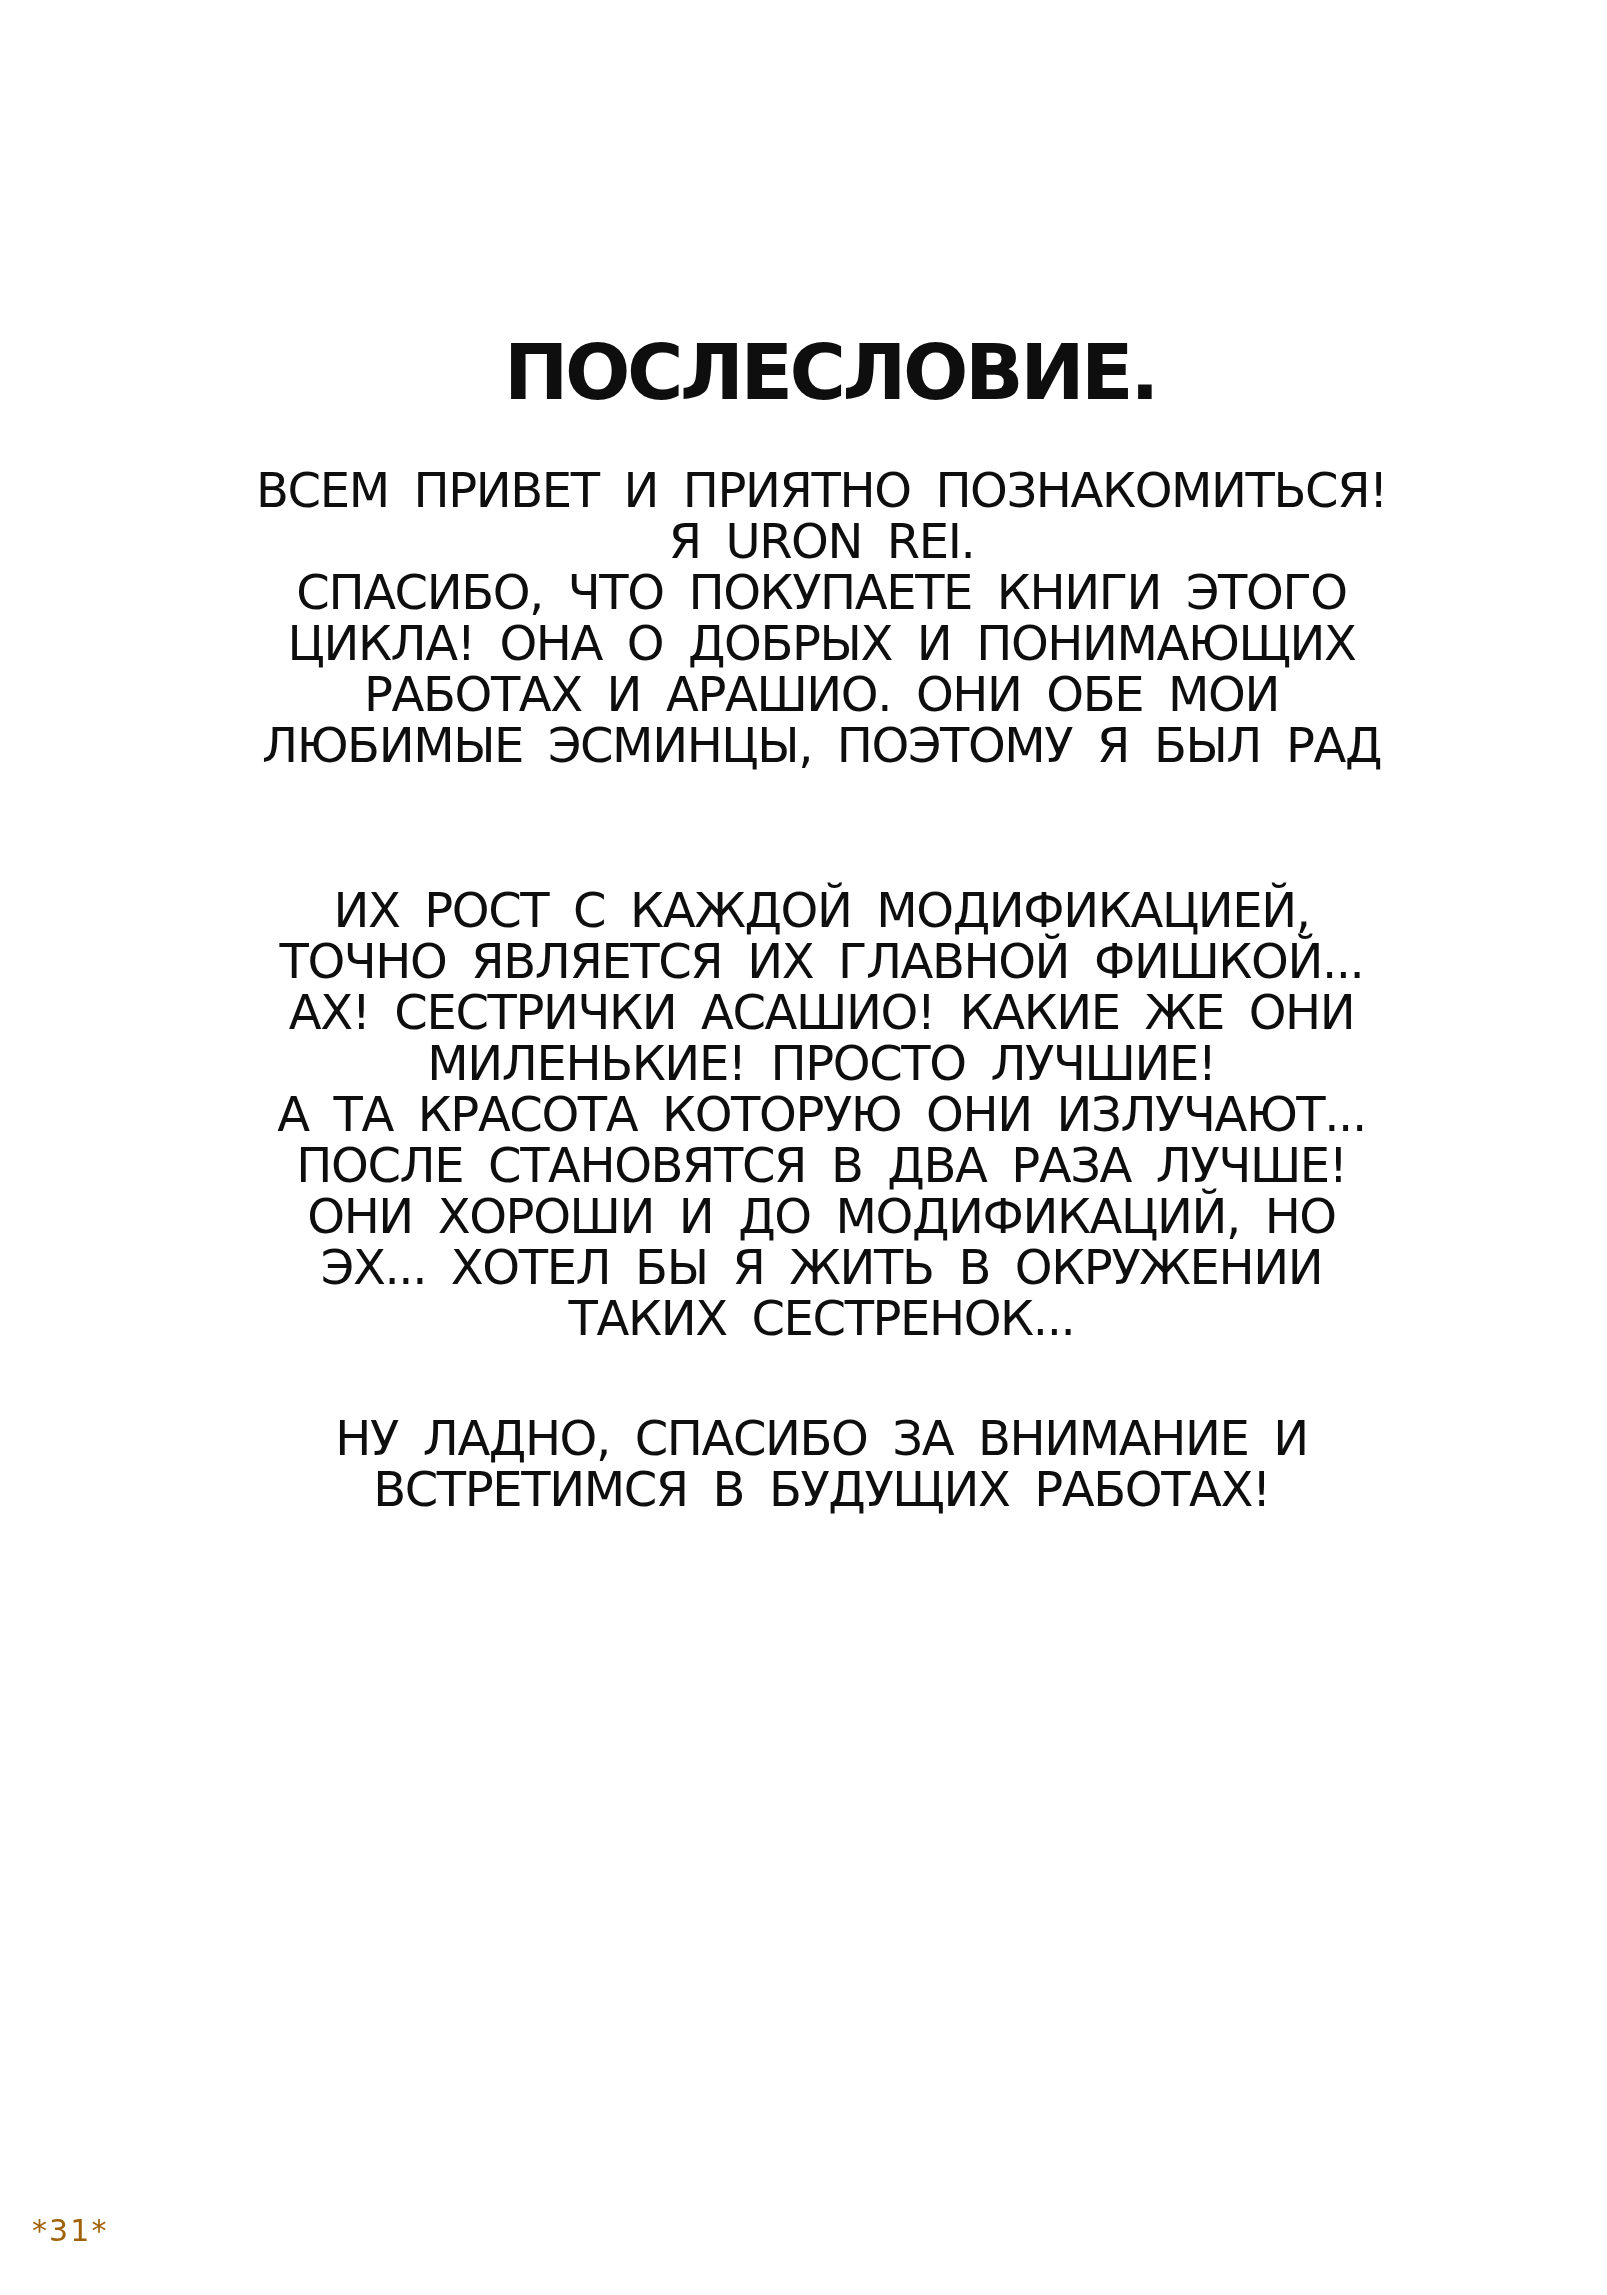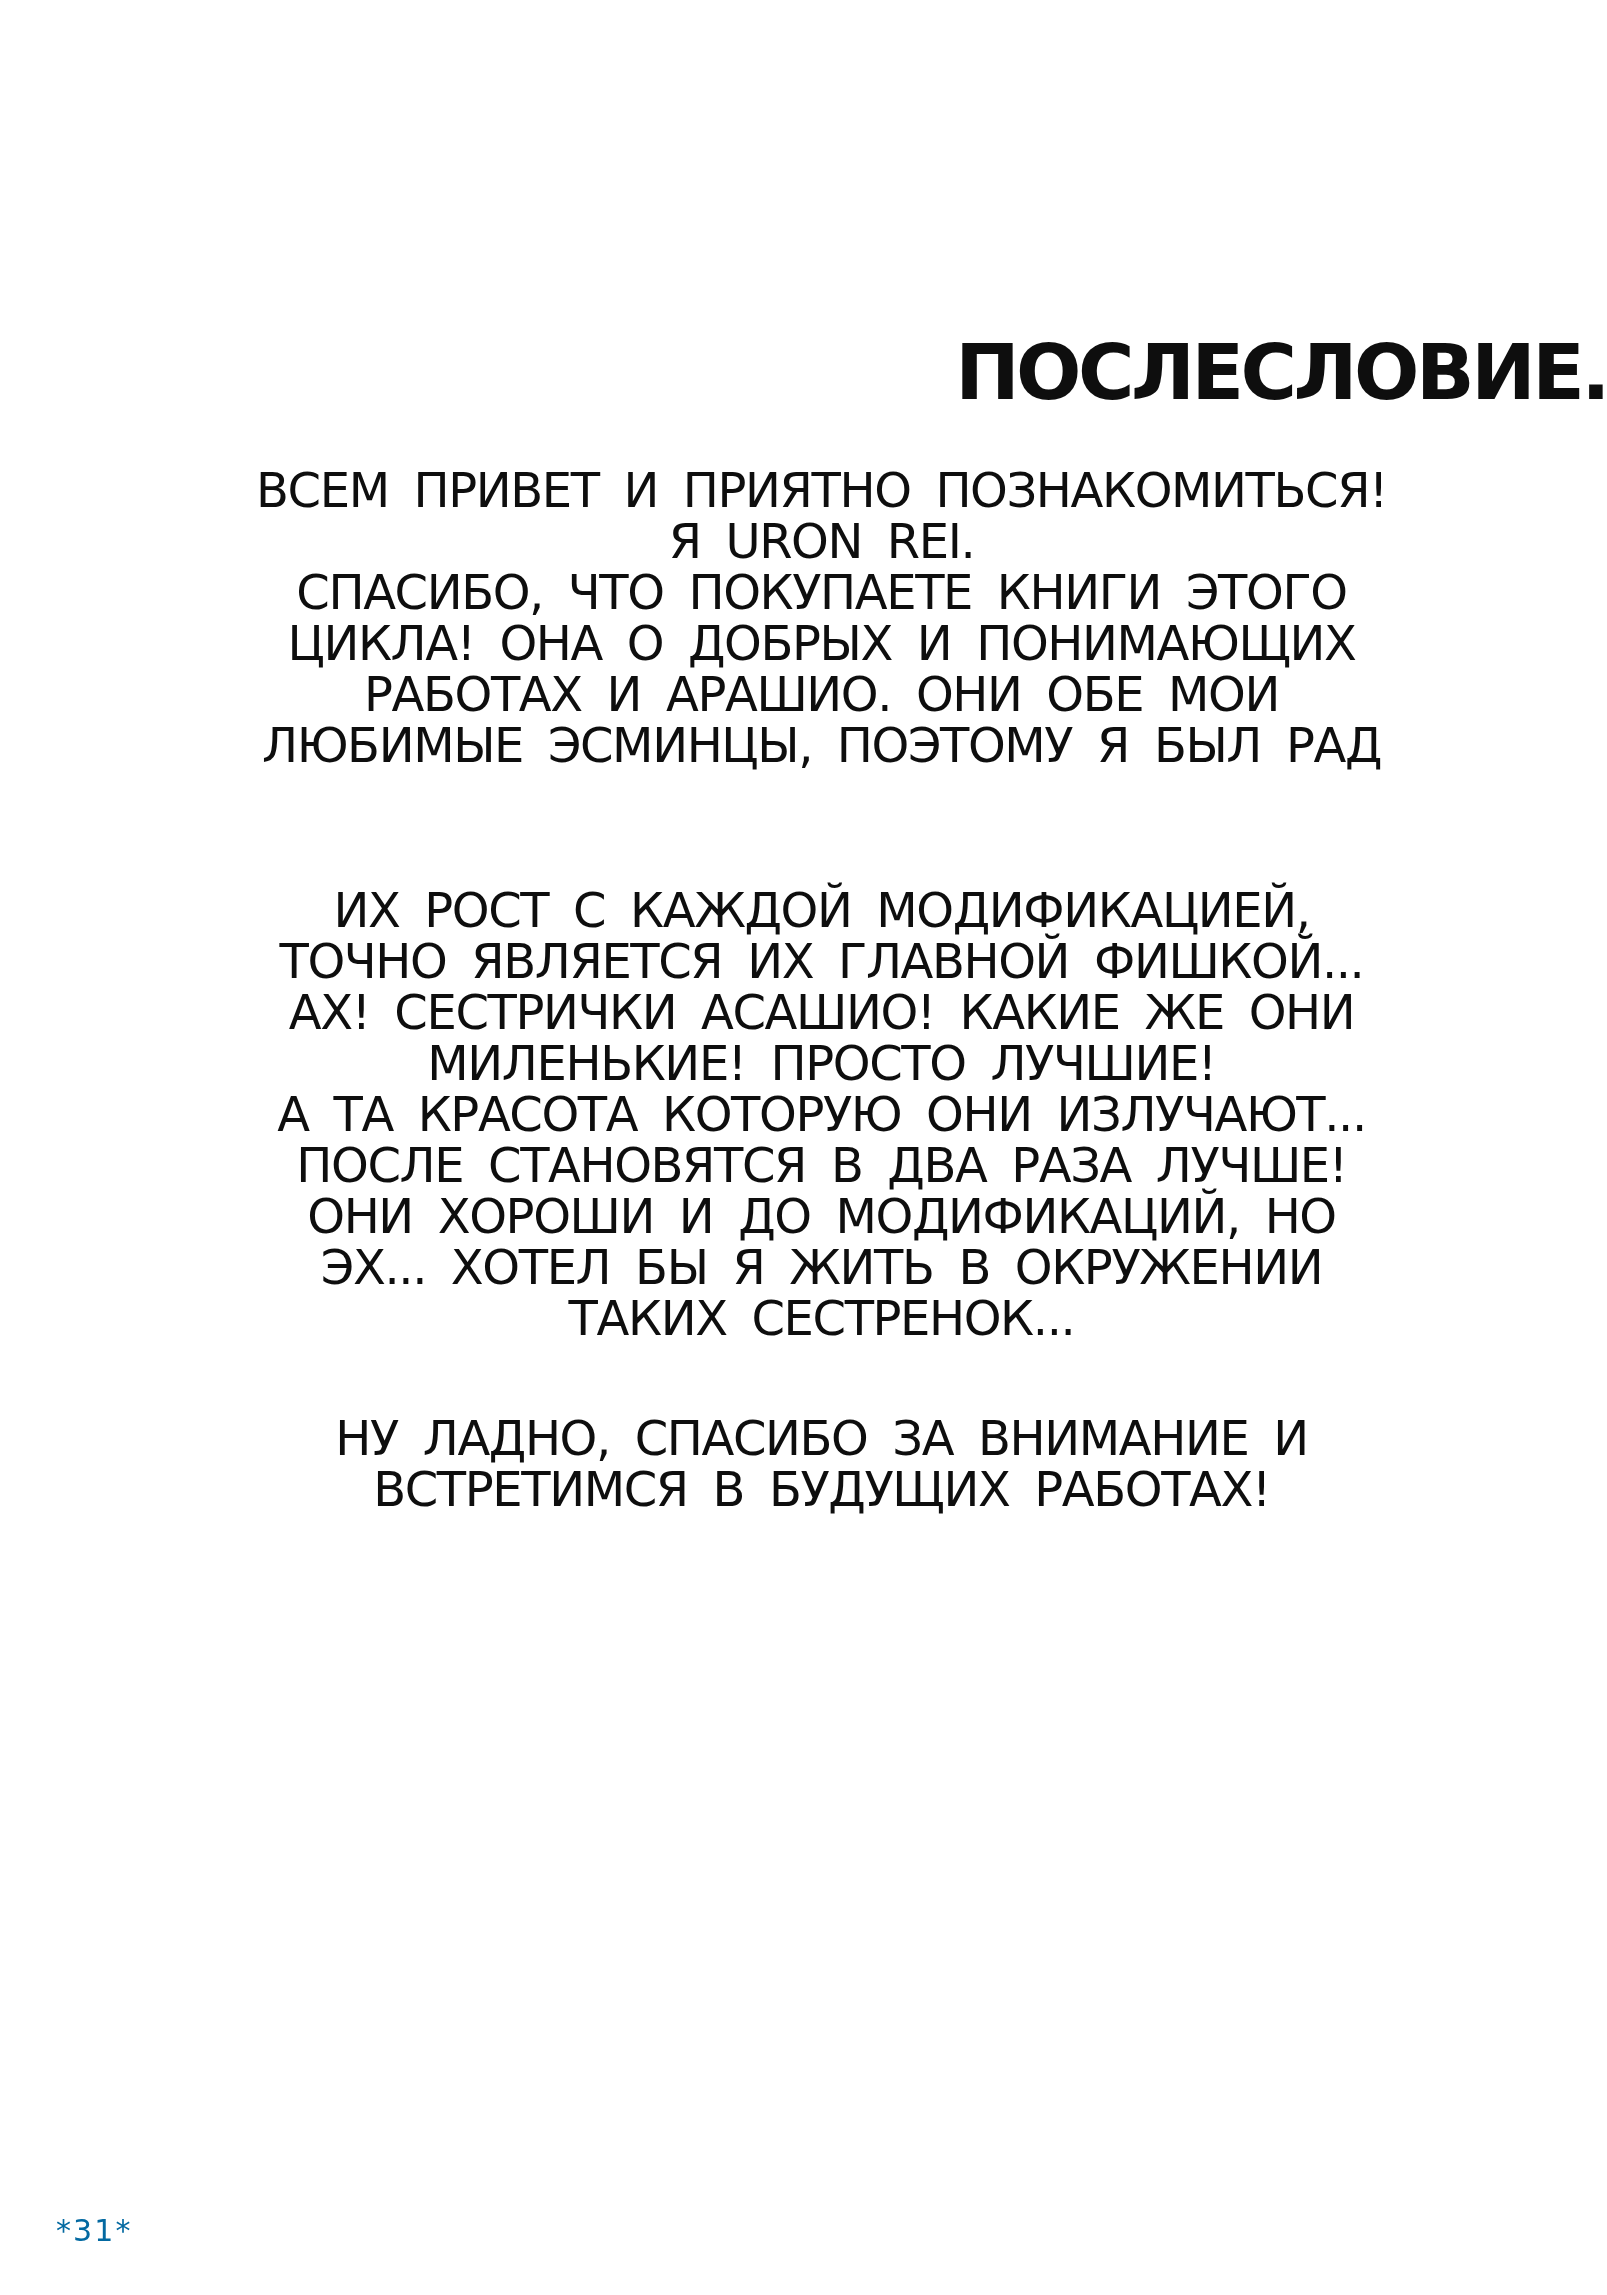--- a/index.html
+++ b/index.html
@@ -13,23 +13,23 @@
     height: 2295px;
     background: #ffffff;
     overflow: hidden;
     font-family: "DejaVu Sans", "Liberation Sans", sans-serif;
     color: #0e0e0e;
   }
   .title {
     position: absolute;
     top: 333px;
     left: 65px;
-    right: 0;
+    right: 12px;
     margin: 0;
-    text-align: right;
+    text-align: center;
     font-size: 77px;
     line-height: 79px;
     font-weight: bold;
     letter-spacing: -3.5px;
     word-spacing: 7px;
     white-space: nowrap;
   }
   .block {
     position: absolute;
     left: 36px;
@@ -43,26 +43,26 @@
   }
   .block .line {
     white-space: nowrap;
   }
   .block1 { top: 465px; }
   .block2 { top: 885px; }
   .block3 { top: 1413px; }
   .pagenum {
     position: absolute;
     top: 2215px;
-    left: 56px;
+    left: 32px;
     font-size: 30px;
     line-height: 32px;
     font-weight: normal;
     letter-spacing: 2.1px;
-    color: #0369a1;
+    color: #a16207;
   }
 </style>
 </head>
 <body>
 
 <div class="page">
 
   <h1 class="title">ПОСЛЕСЛОВИЕ.</h1>
 
   <div class="block block1">

